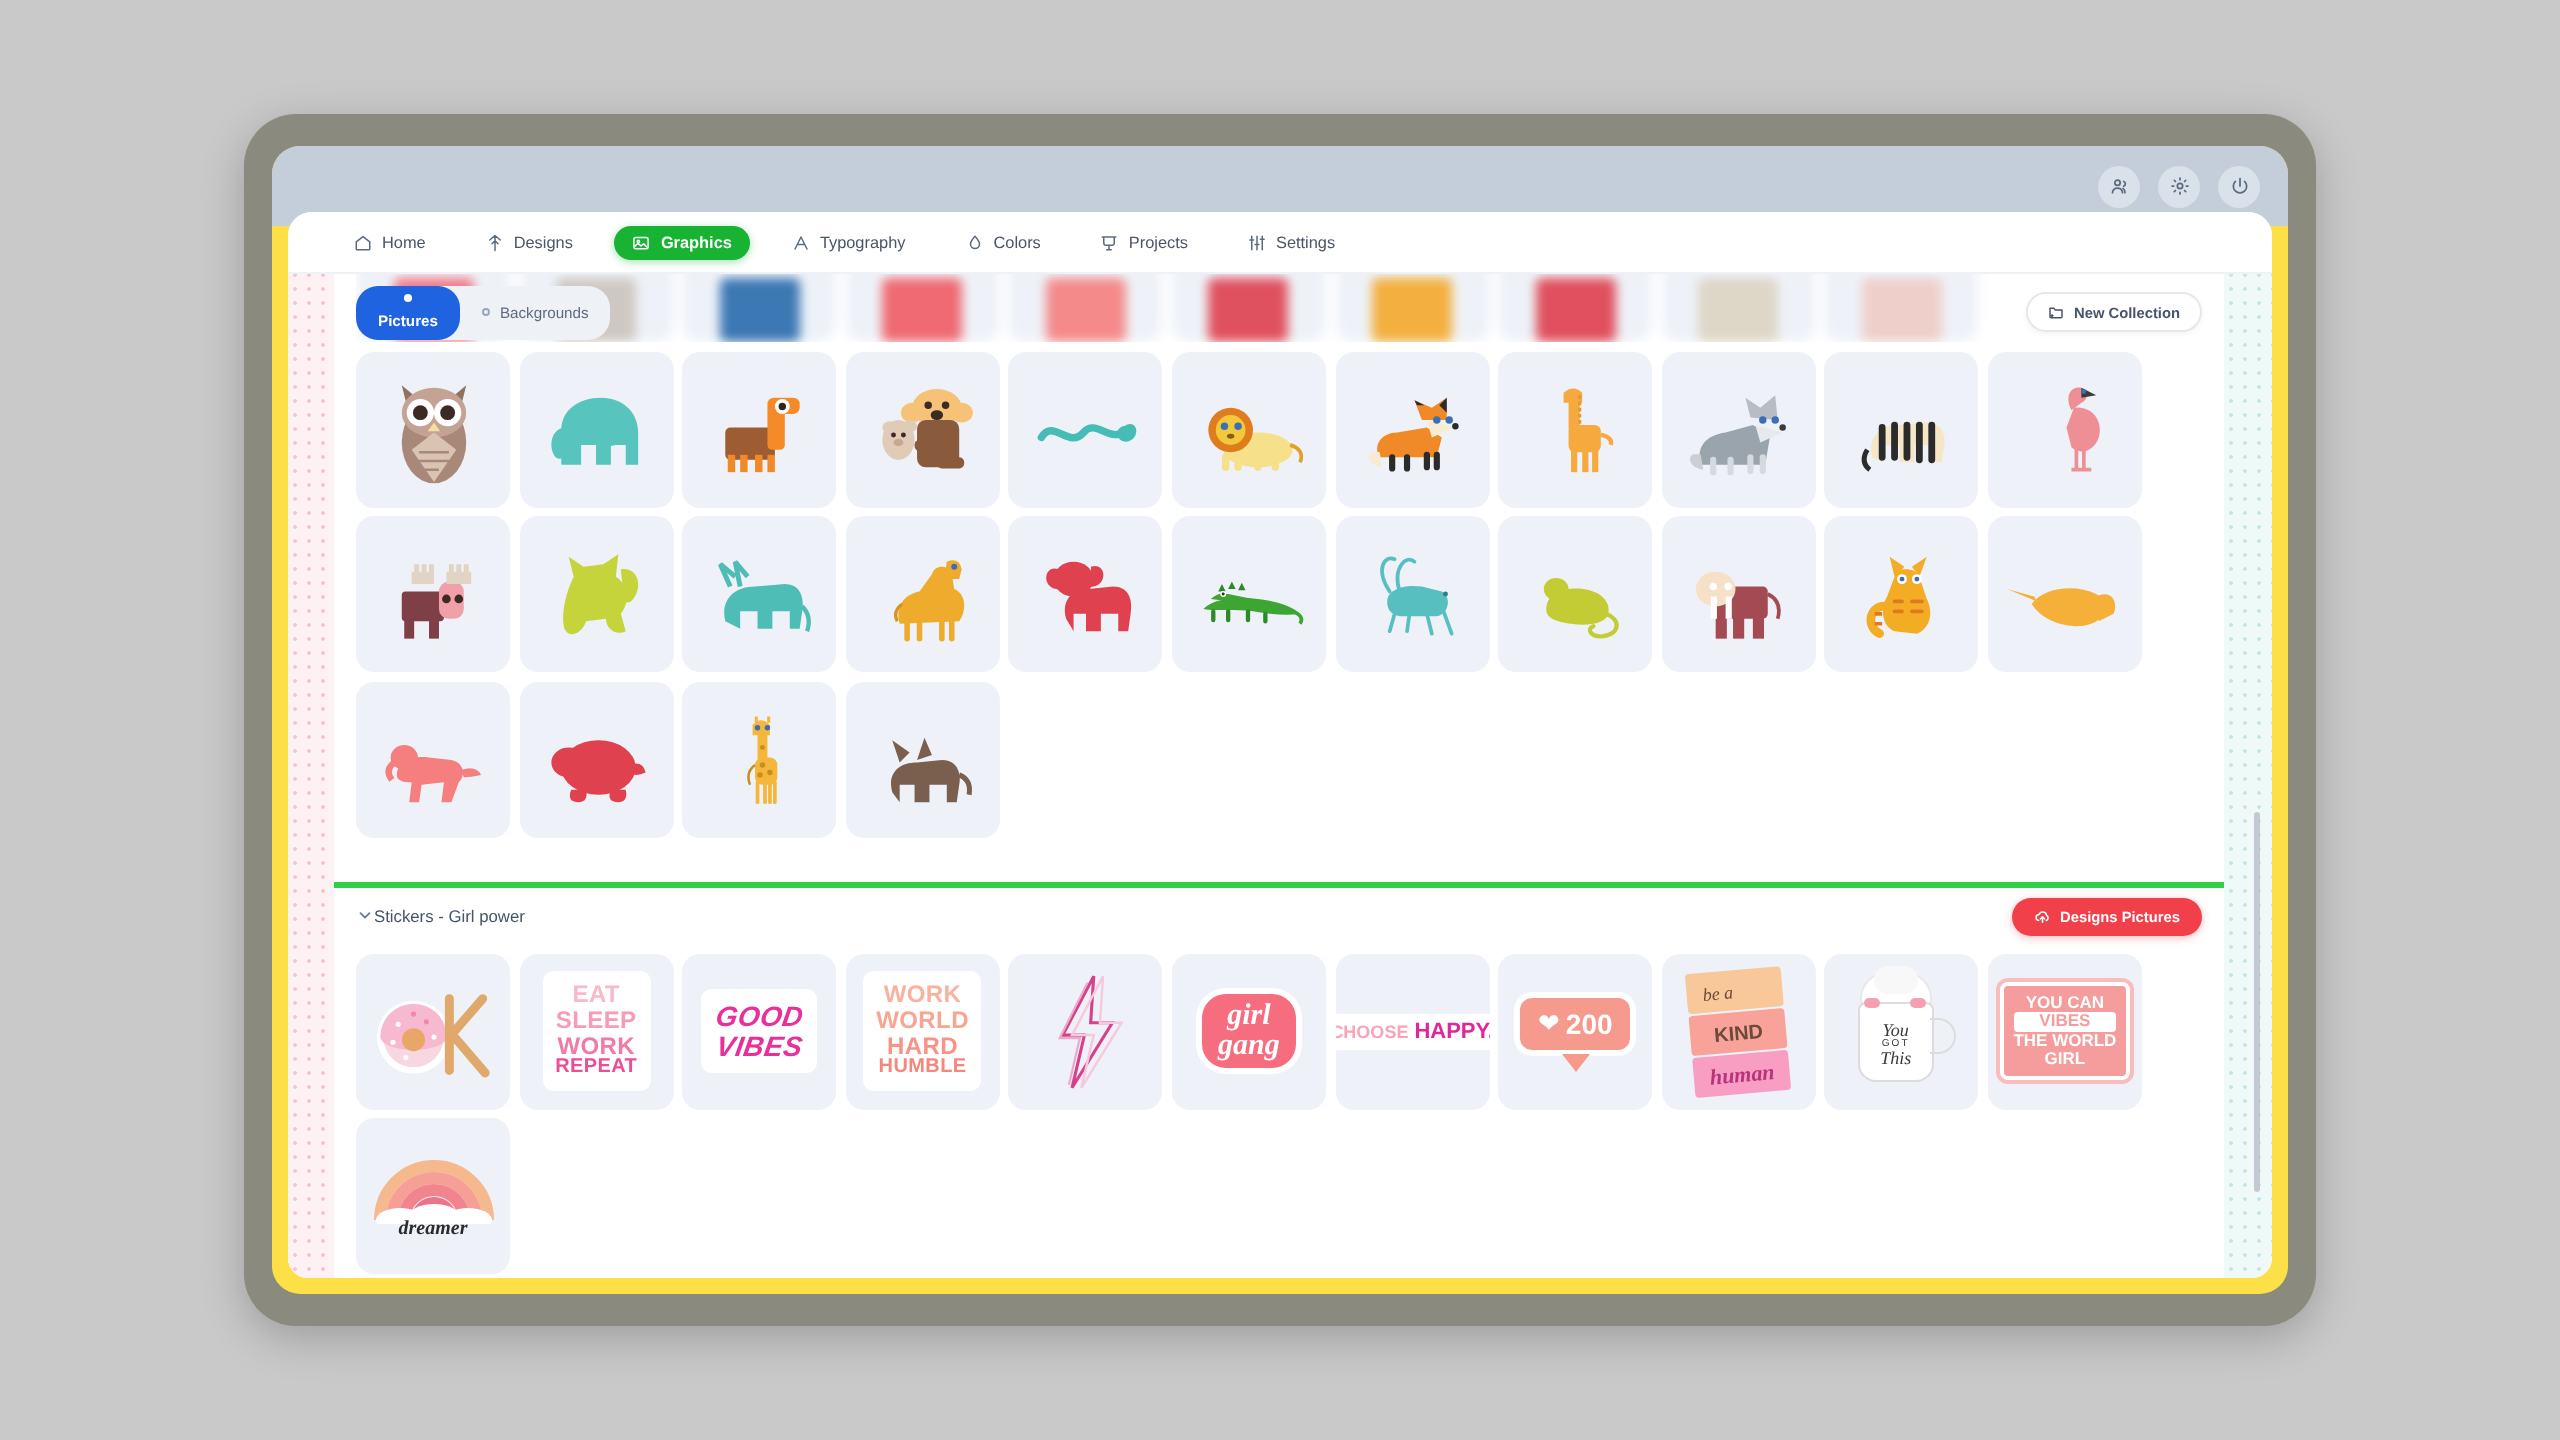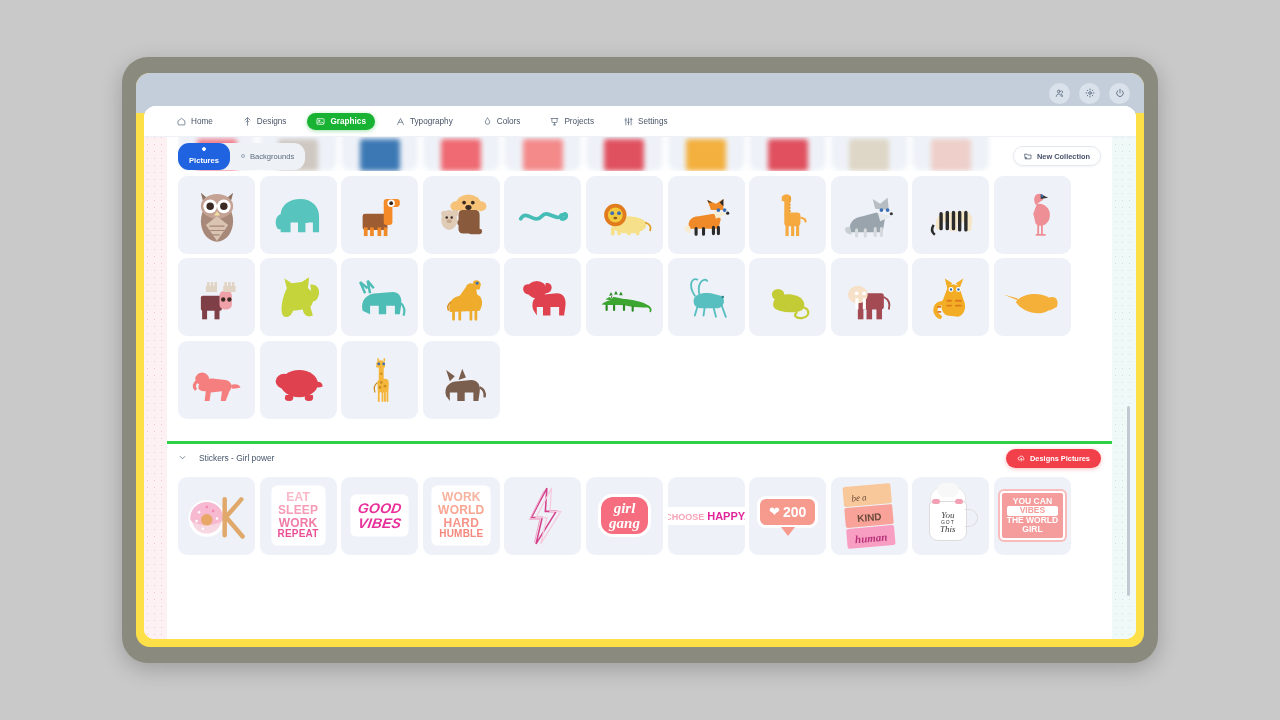--- a/index.html
+++ b/index.html
@@ -168,21 +168,21 @@
   #divider {
     height: 3px; background: #2fd046; margin: 8px 0 0 0;
   }
 
   
   #panel-stickers { background: #fff; padding: 0 11px; }
   #stickers-head {
     height: 28px; display: flex; align-items: center;
     justify-content: space-between;
   }
-  #stickers-title-wrap { display: flex; align-items: flex-start; gap: 12px; }
+  #stickers-title-wrap { display: flex; align-items: flex-start; gap: 0; }
   #chevron { color: #6b7a90; display: block; }
   #stickers-title { font-size: 8.4px; color: #465469; }
   #upload-btn {
     display: flex; align-items: center; gap: 5px;
     background: #f2404a; color: #fff;
     border-radius: 11px; padding: 5px 11px;
     font-size: 7.4px; font-weight: bold; cursor: pointer;
     white-space: nowrap;
     box-shadow: 0 1px 4px rgba(242,64,74,.35);
   }
@@ -732,20 +732,36 @@
                 </div>
                 <div class="st-cell">
                   <div style="background:#f59d9d;border:2.5px solid #fff;border-radius:4px;padding:4px 5px;text-align:center;line-height:1.08;box-shadow:0 0 0 2px #f8bcbc">
         <div style="color:#fff;font-size:8.5px;font-weight:bold">YOU CAN</div>
         <div style="color:#f59d9d;background:#fff;font-size:8.5px;font-weight:bold;border-radius:2px;padding:0 2px">VIBES</div>
         <div style="color:#fff;font-size:8.5px;font-weight:bold">THE WORLD</div>
         <div style="color:#fff;font-size:8.5px;font-weight:bold">GIRL</div>
       </div>
                 </div>
               </div>
+              <div class="grid-row">
+                <div class="st-cell">
+                  <div style="position:relative;width:62px;height:48px">
+        <svg width="62" height="36" viewBox="0 0 62 36" style="position:absolute;top:2px;left:0">
+          <path d="M4 34 a27 27 0 0 1 54 0" fill="none" stroke="#f6b98e" stroke-width="6"></path>
+          <path d="M10 34 a21 21 0 0 1 42 0" fill="none" stroke="#f59f96" stroke-width="6"></path>
+          <path d="M16 34 a15 15 0 0 1 30 0" fill="none" stroke="#f2848e" stroke-width="6"></path>
+          <path d="M22 34 a9 9 0 0 1 18 0" fill="none" stroke="#ef7286" stroke-width="5"></path>
+          <ellipse cx="14" cy="34" rx="12" ry="6" fill="#fff"></ellipse>
+          <ellipse cx="31" cy="33" rx="13" ry="7" fill="#fff"></ellipse>
+          <ellipse cx="48" cy="34" rx="12" ry="6" fill="#fff"></ellipse>
+        </svg>
+        <div style="position:absolute;bottom:2px;width:100%;text-align:center;font-family:'Liberation Serif',serif;font-style:italic;font-weight:bold;font-size:10px;color:#2b2b2b">dreamer</div>
+      </div>
+                </div>
+              </div>
             </div>
         </div>
 
       </div>
 
       <div id="scrollbar"></div>
     </div>
   </div>
 </div>
 

